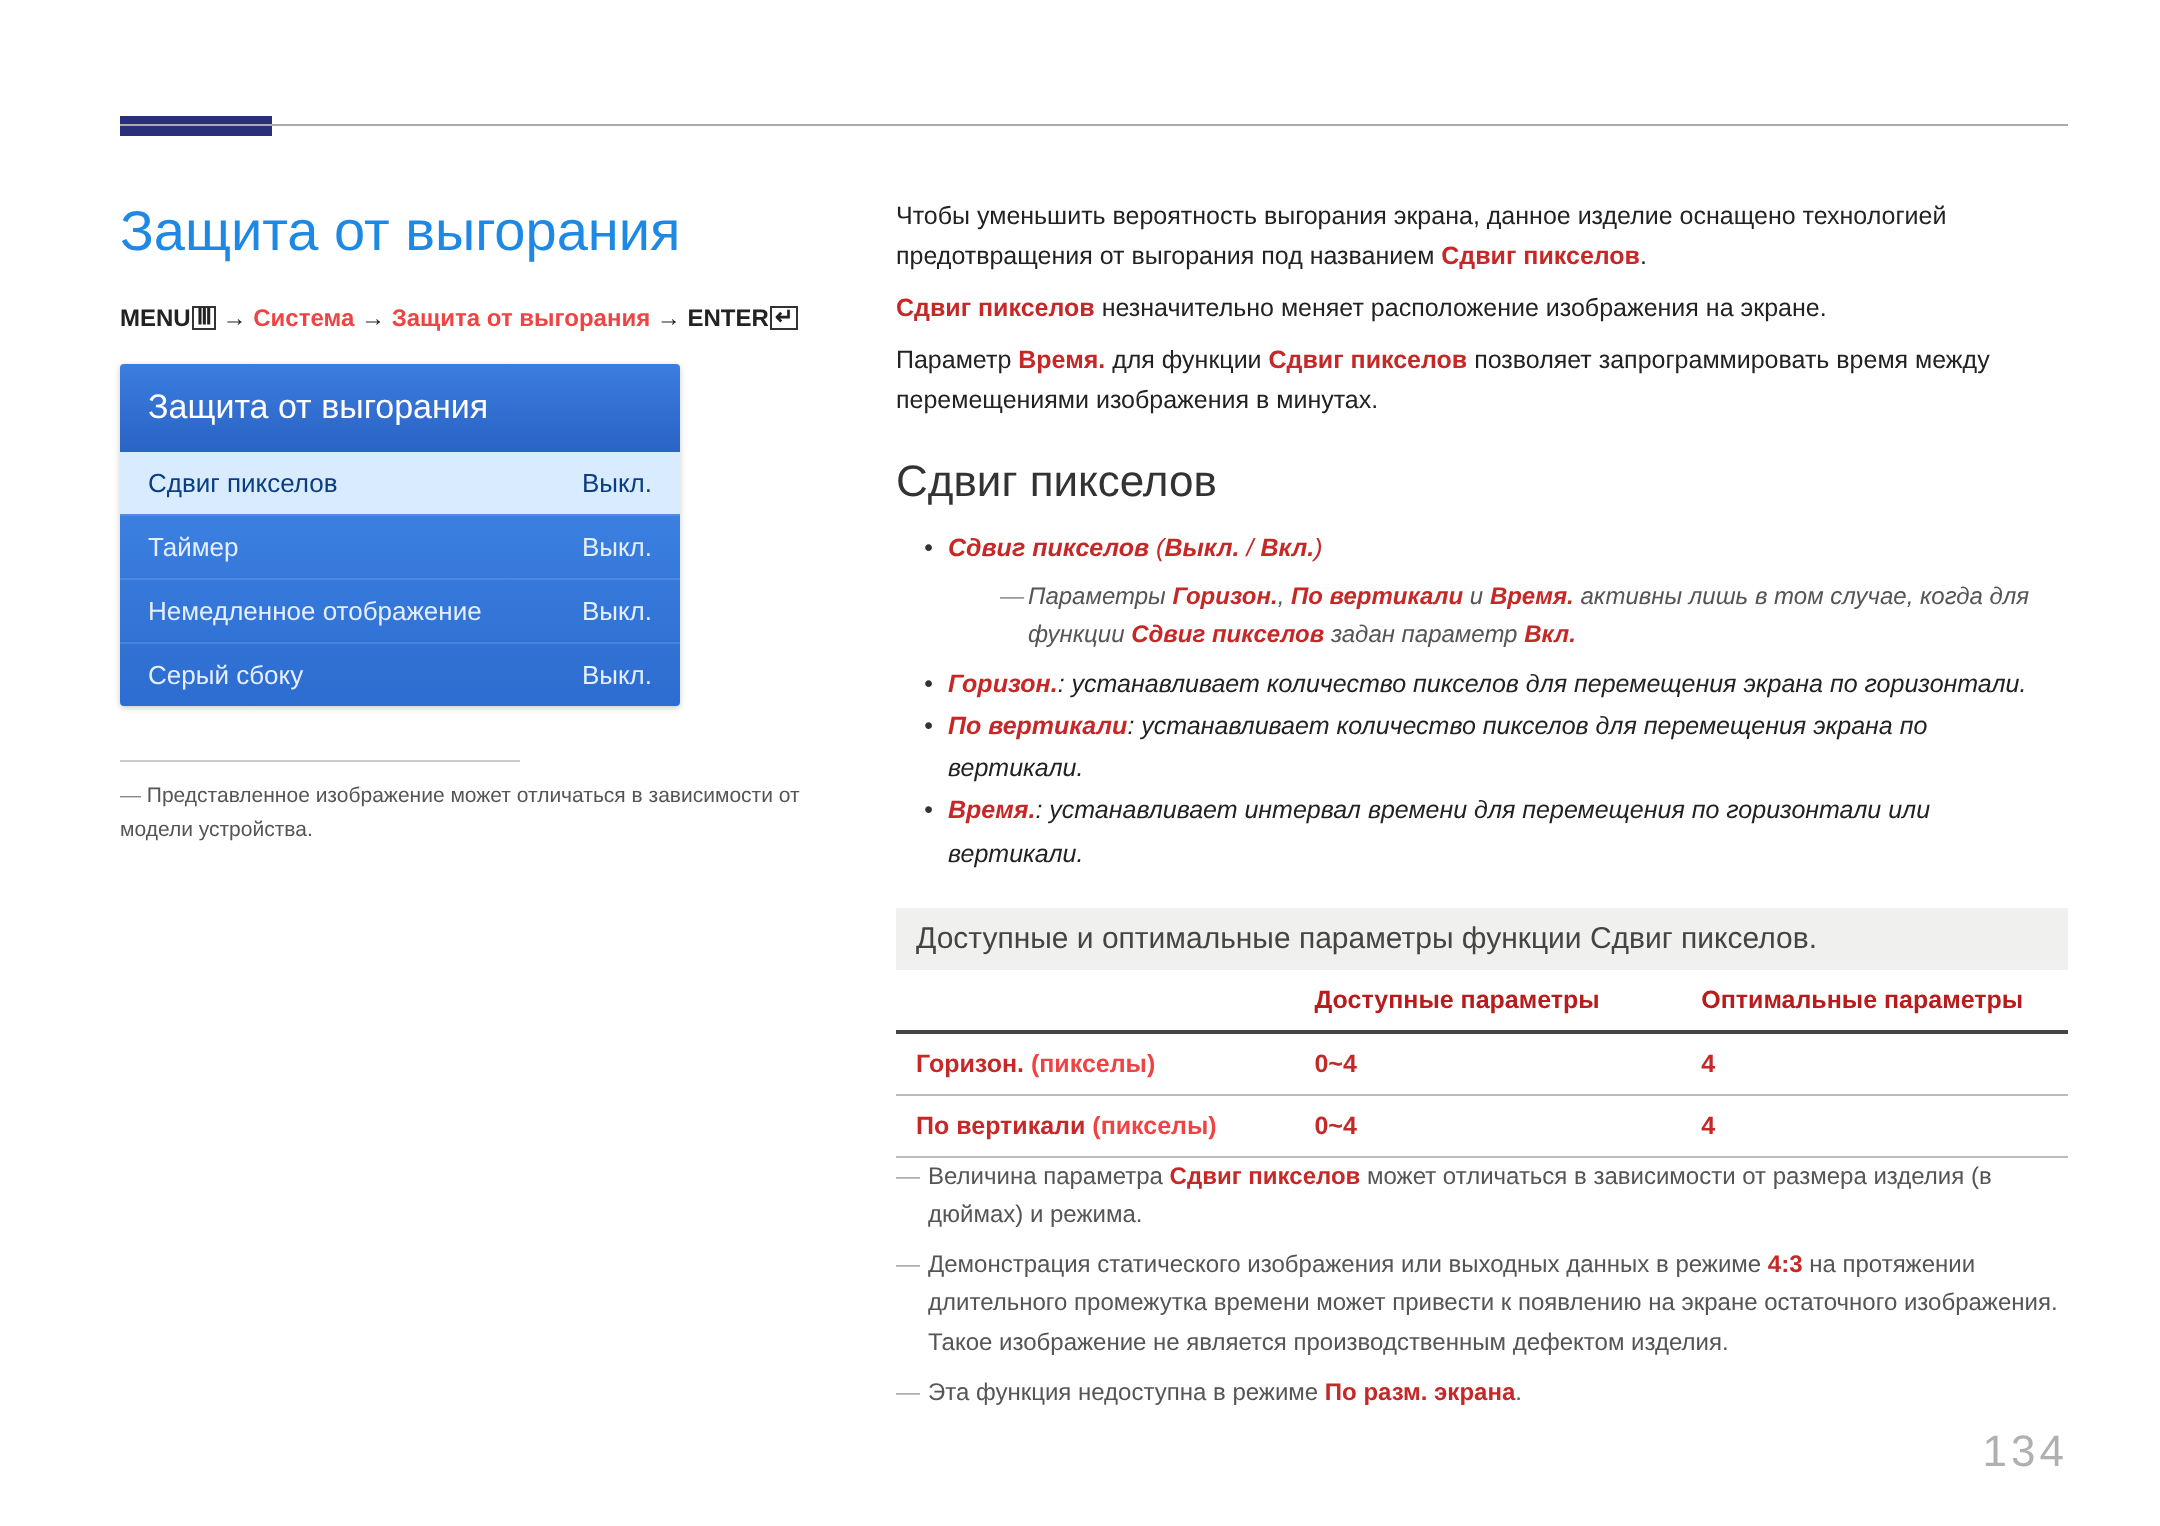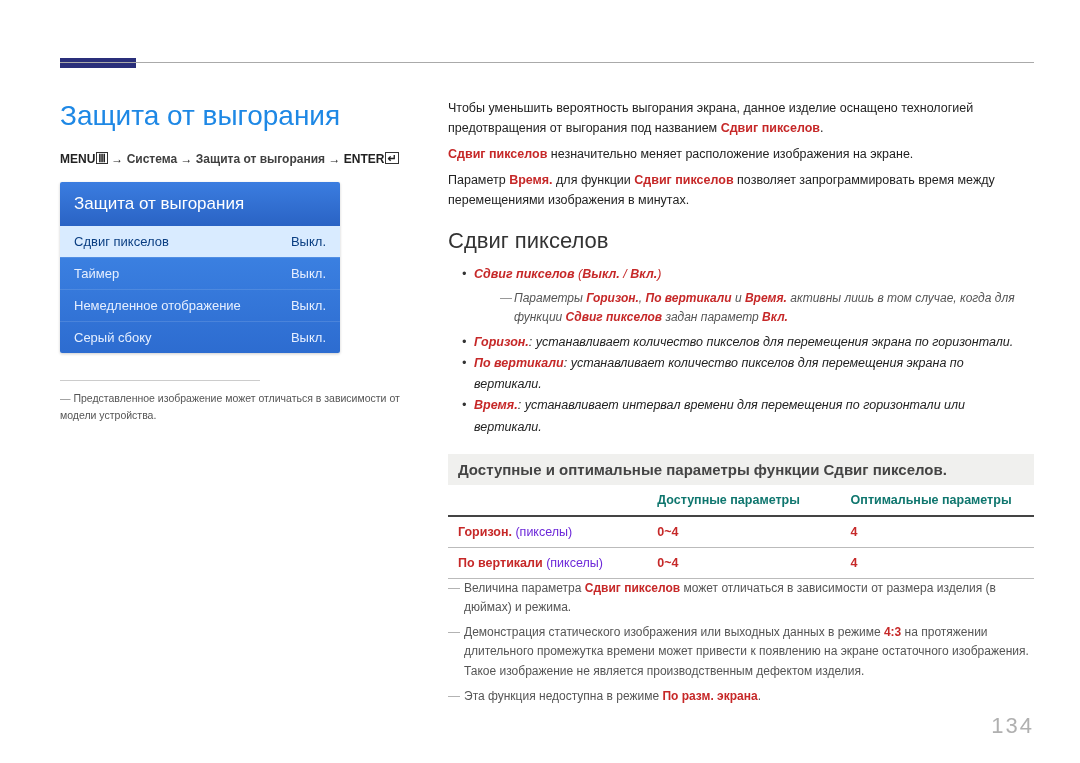--- a/index.html
+++ b/index.html
@@ -37,21 +37,21 @@
     font-weight: 400;
   }
   .breadcrumb {
     position: absolute;
     top: 152px;
     left: 60px;
     font-size: 12px;
     font-weight: bold;
   }
   .breadcrumb .arrow { font-weight: normal; }
-  .breadcrumb .hl { color: #404040; }
+  .breadcrumb .hl { color: #ef4444; }
   .menu-panel {
     position: absolute;
     top: 182px;
     left: 60px;
     width: 280px;
     border-radius: 2px;
     overflow: hidden;
     box-shadow: 0 1px 3px rgba(0,0,0,.2);
   }
   .menu-header {
@@ -153,43 +153,42 @@
     left: 0;
     color: #999;
   }
   .subnote .hl { color: #c62828; font-weight: bold; }
   .table-title {
     background: #f0f0ee;
     font-size: 15px;
     color: #444;
     padding: 7px 10px;
     margin-top: 16px;
-    font-weight: bold;
   }
   table.params {
     width: 100%;
     border-collapse: collapse;
     margin-top: 0;
   }
   table.params th, table.params td {
     text-align: left;
     padding: 8px 10px;
     font-size: 12.5px;
     border-bottom: 1px solid #bbb;
     vertical-align: top;
   }
   table.params th {
     font-weight: bold;
-    color: #0f766e;
+    color: #b91c1c;
     border-bottom: 2px solid #444;
   }
   table.params th:first-child { width: 34%; }
   table.params th:nth-child(2) { width: 33%; }
   .params .hl { color: #c62828; font-weight: bold; }
-  .params .thin { font-weight: normal; color: #6d28d9; }
+  .params .thin { font-weight: bold; color: #ef4444; }
   .footnotes {
   }
   .fn {
     font-size: 12px;
     color: #555;
     line-height: 1.6;
     position: relative;
     padding-left: 16px;
     margin-bottom: 6px;
   }

